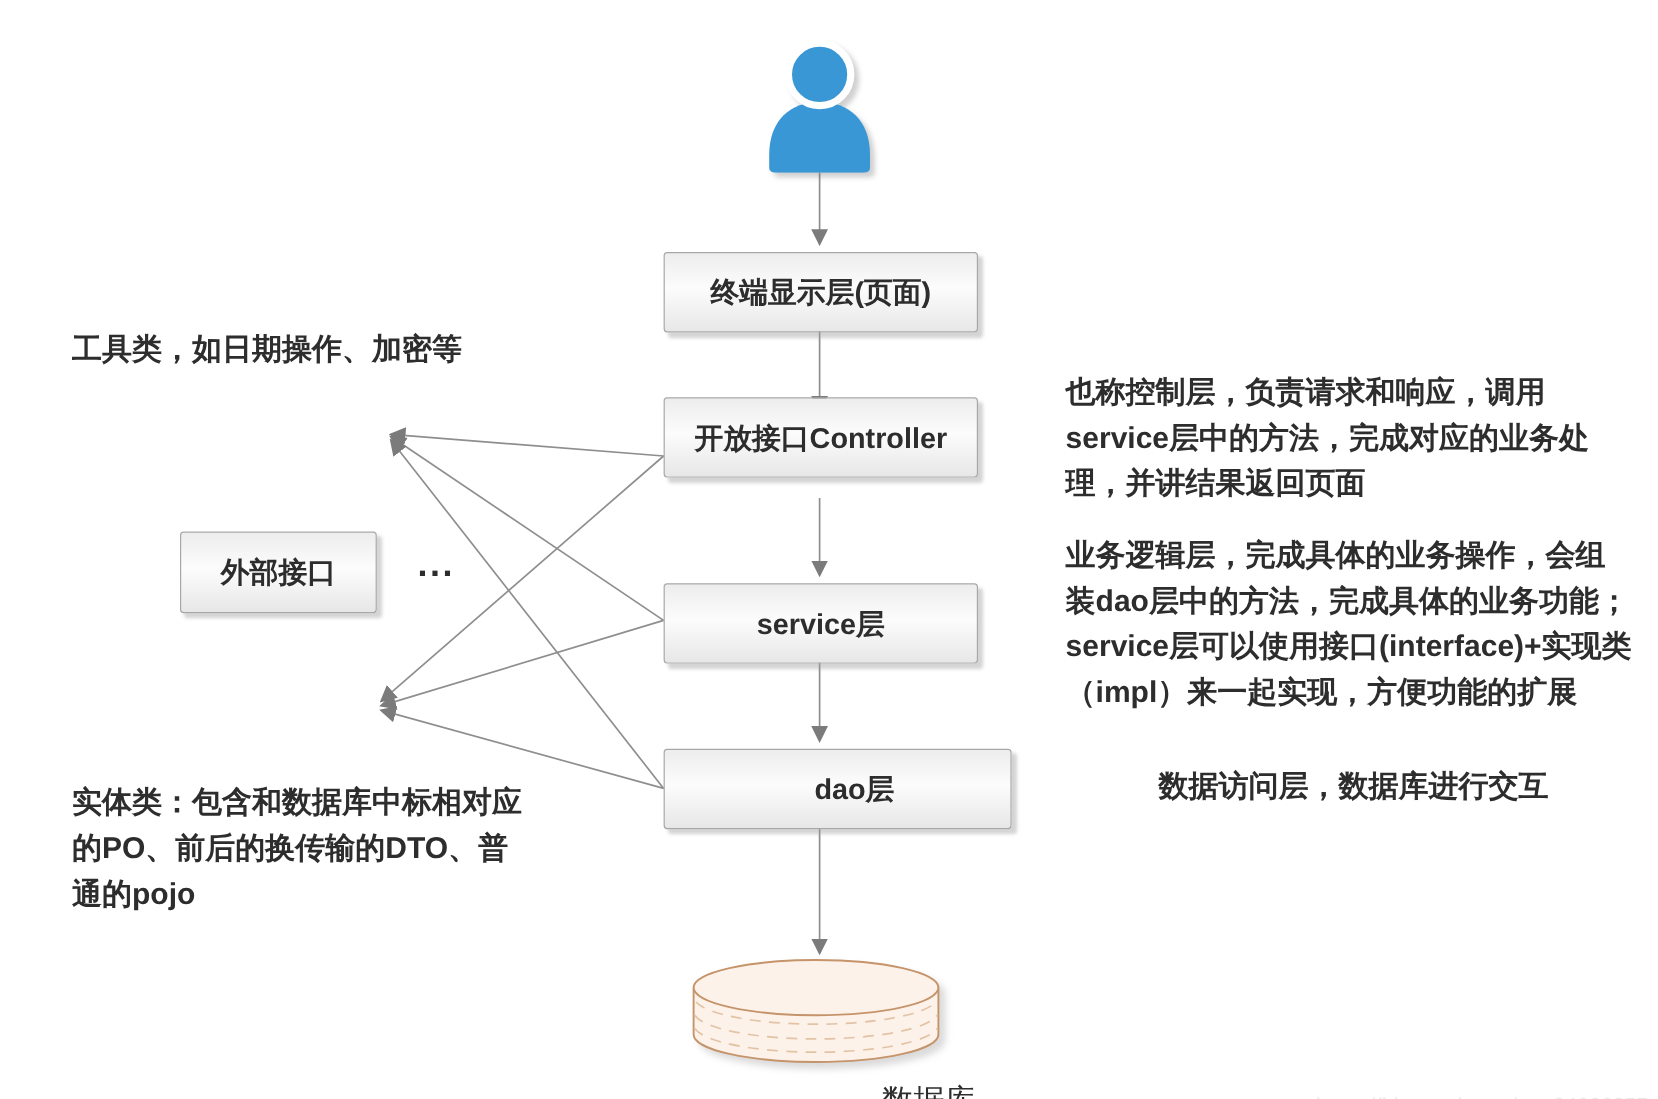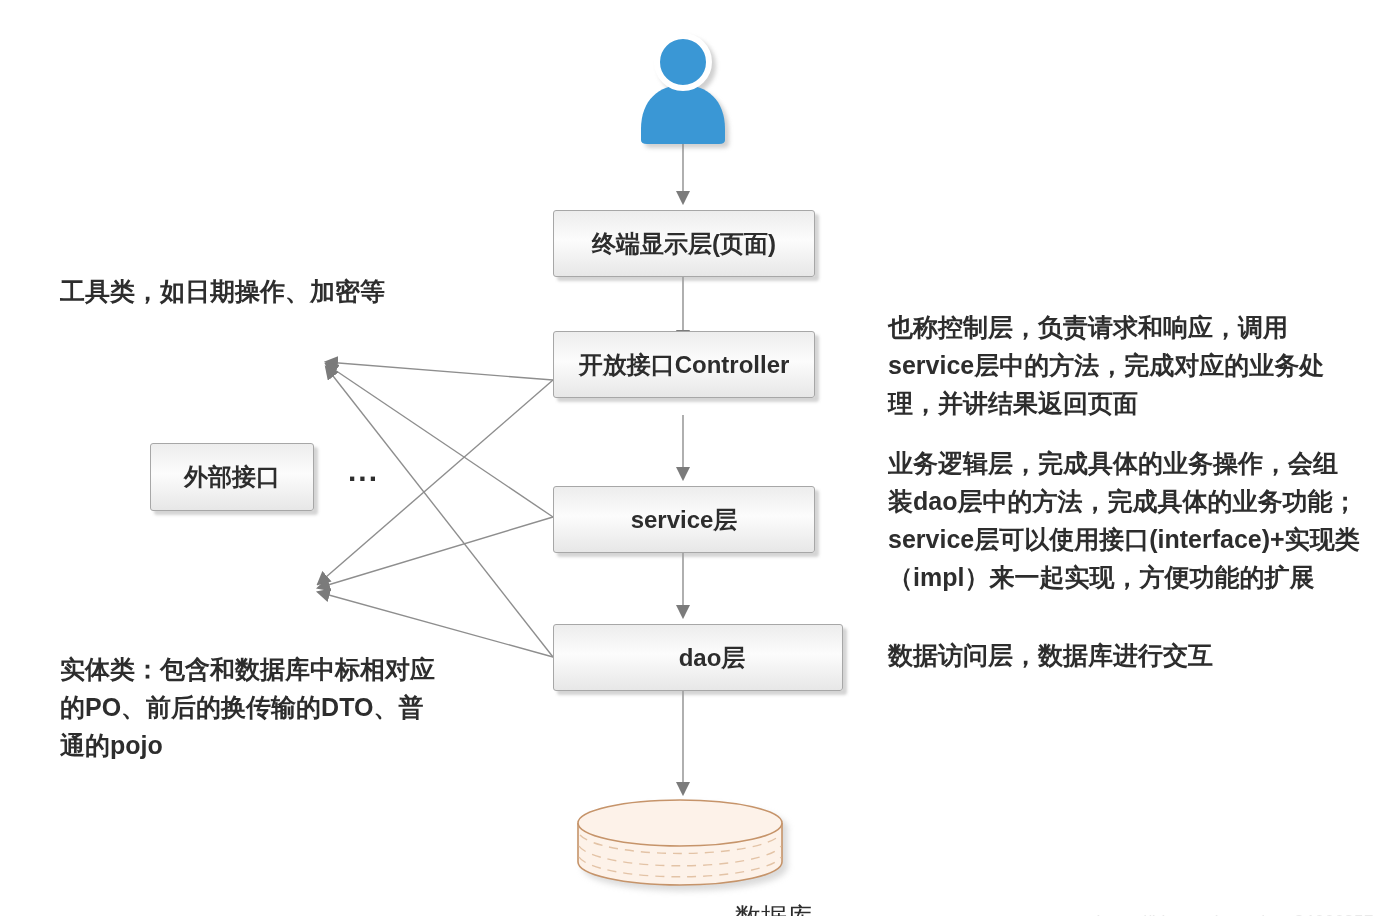--- a/index.html
+++ b/index.html
@@ -29,21 +29,21 @@
     color:#2d2d2d; letter-spacing:2px;
   }
   .note {
     position:absolute; font-size:25px; font-weight:bold; line-height:38px;
     white-space:pre-line; color:#2d2d2d;
   }
   .note-util       { left:60px;  top:248px; width:440px; }
   .note-model      { left:60px;  top:626px; width:430px; }
   .note-controller { left:888px; top:284px; width:482px; }
   .note-service    { left:888px; top:420px; width:494px; }
-  .note-dao        { left:888px; top:612px; width:480px; }
+  .note-dao        { left:888px; top:612px; width:480px;text-align:center; }
   .person { position:absolute; left:637px; top:8px; width:92px; height:112px;
             filter:drop-shadow(4px 4px 2px rgba(120,120,120,0.35)); }
   .db { position:absolute; left:572px; top:770px; width:216px; height:104px;
         filter:drop-shadow(5px 5px 3px rgba(150,150,150,0.35)); }
   .db-label {
     position:absolute; left:553px; top:876px; width:260px; text-align:right;
     font-size:26px; font-weight:normal;
   }
   .watermark {
     position:absolute; right:8px; bottom:8px; font-size:17px; color:#e9e9e9;

